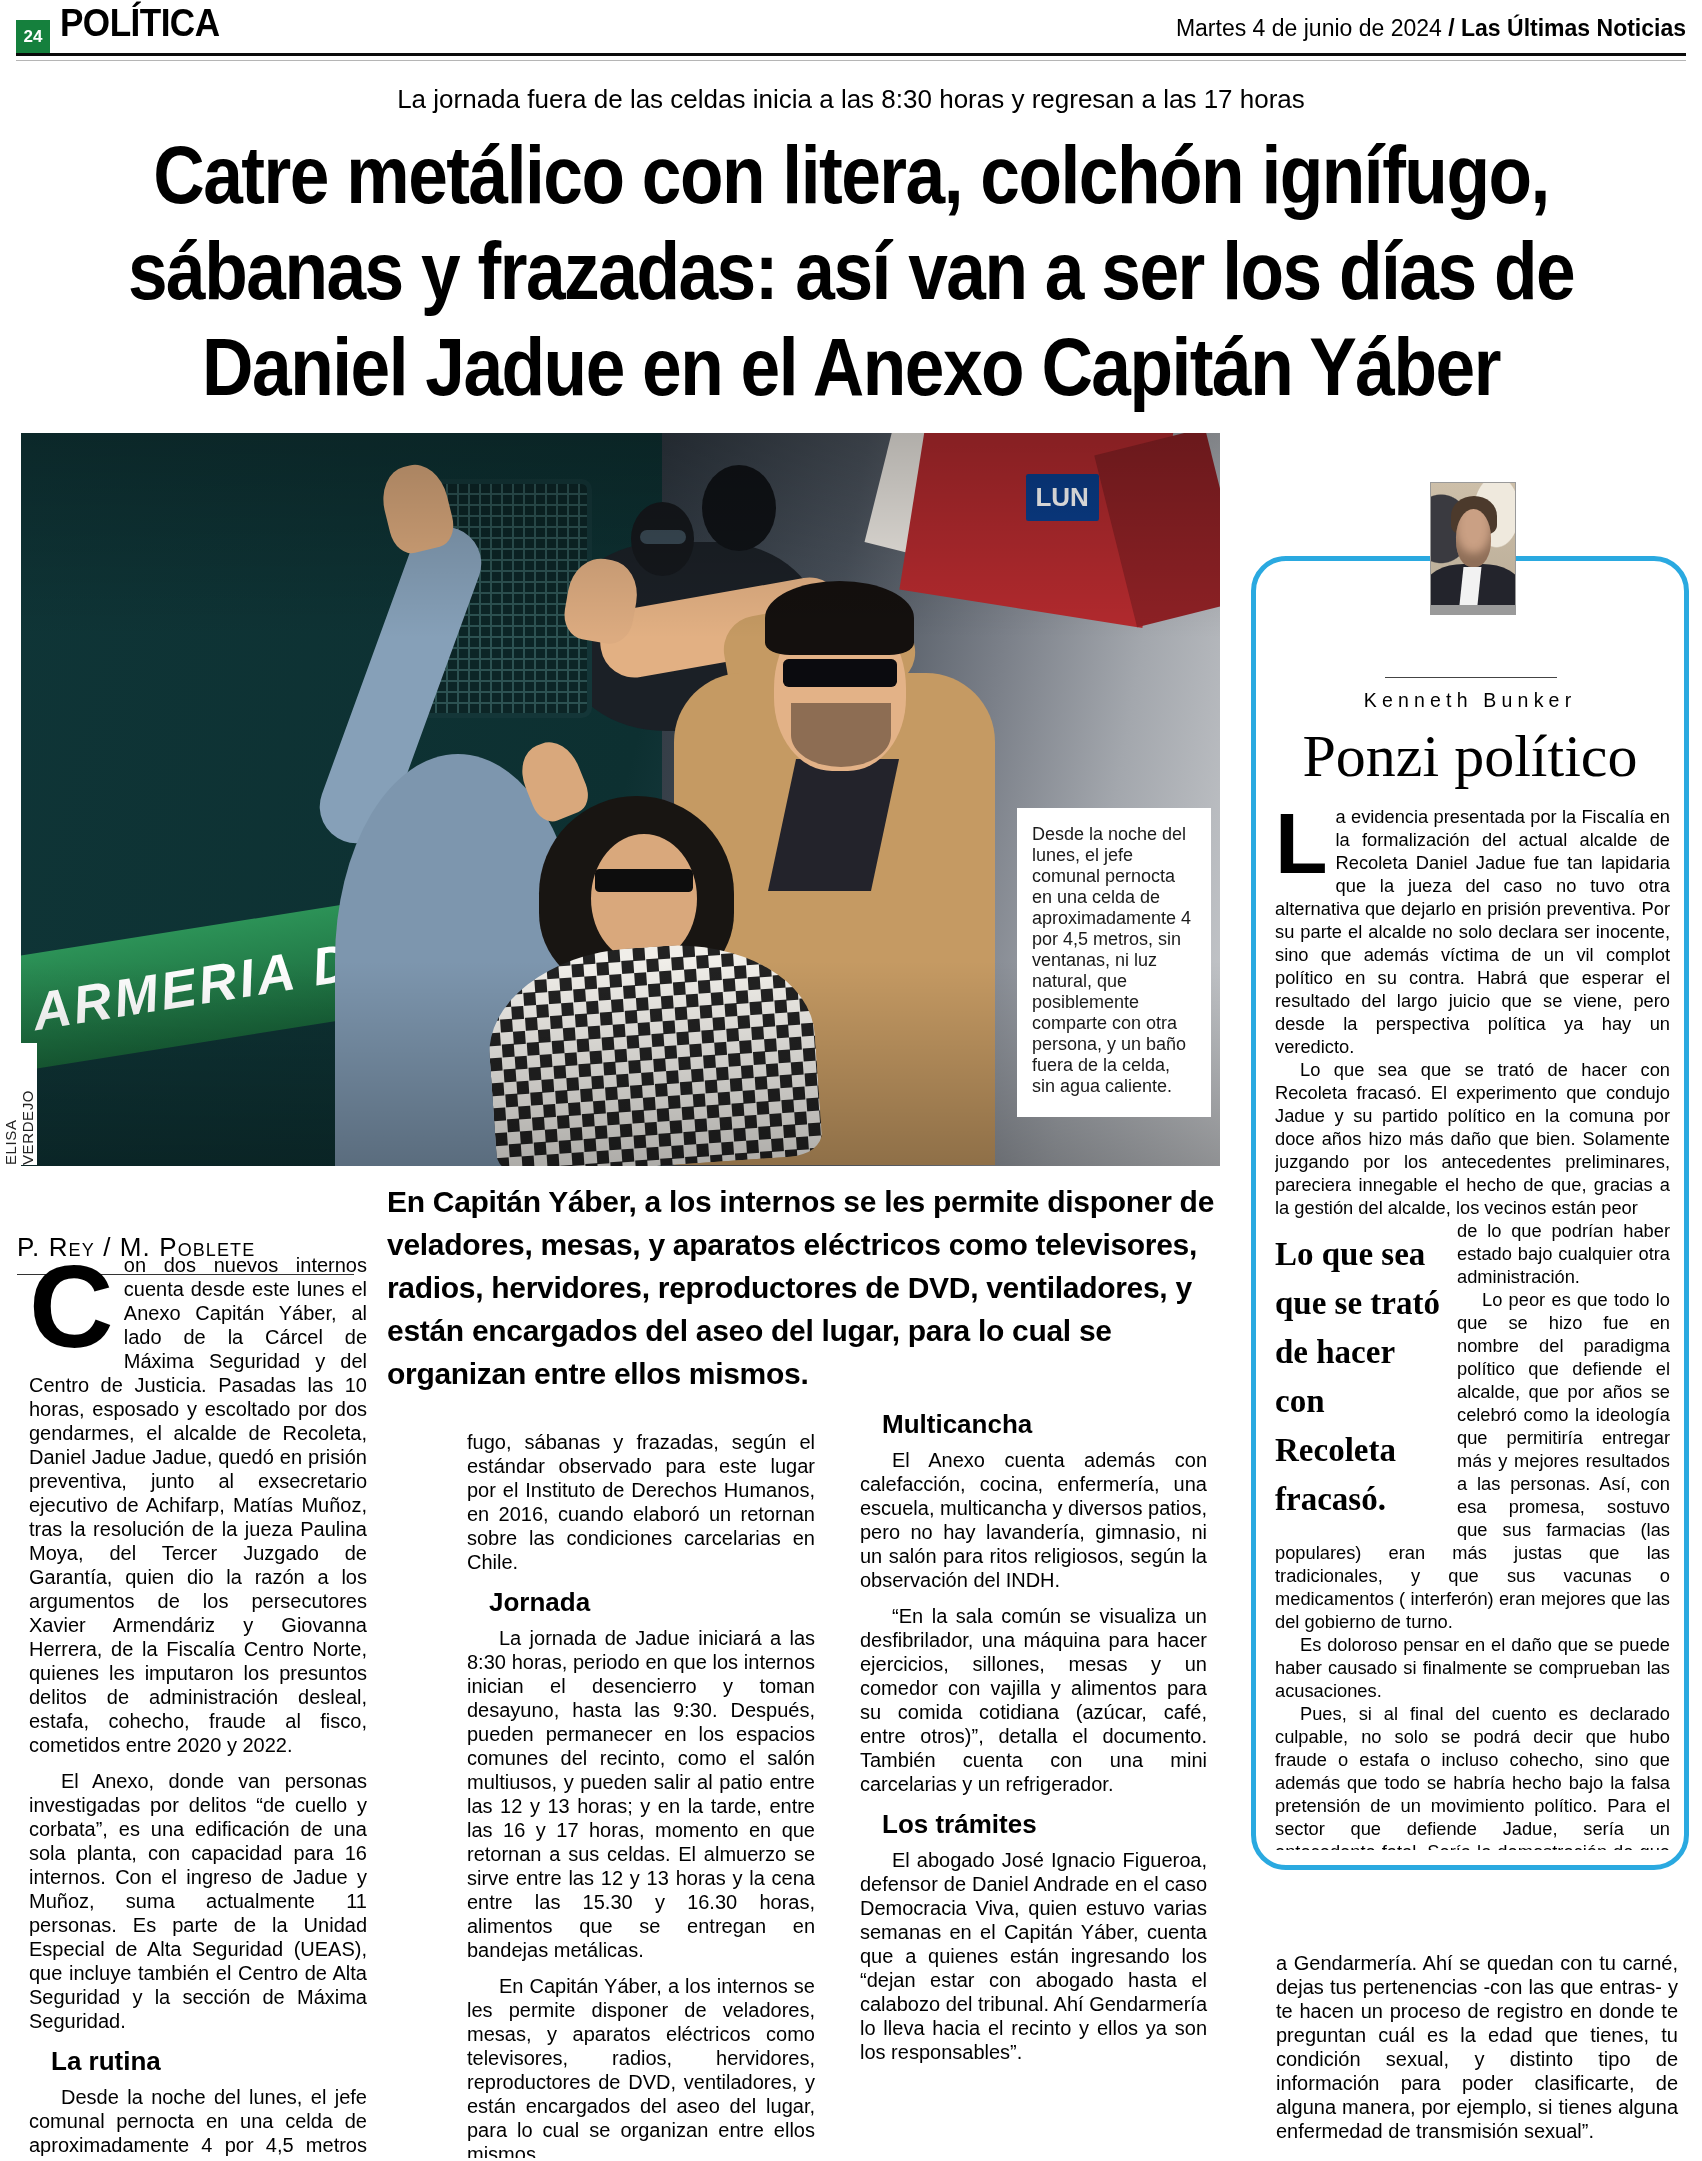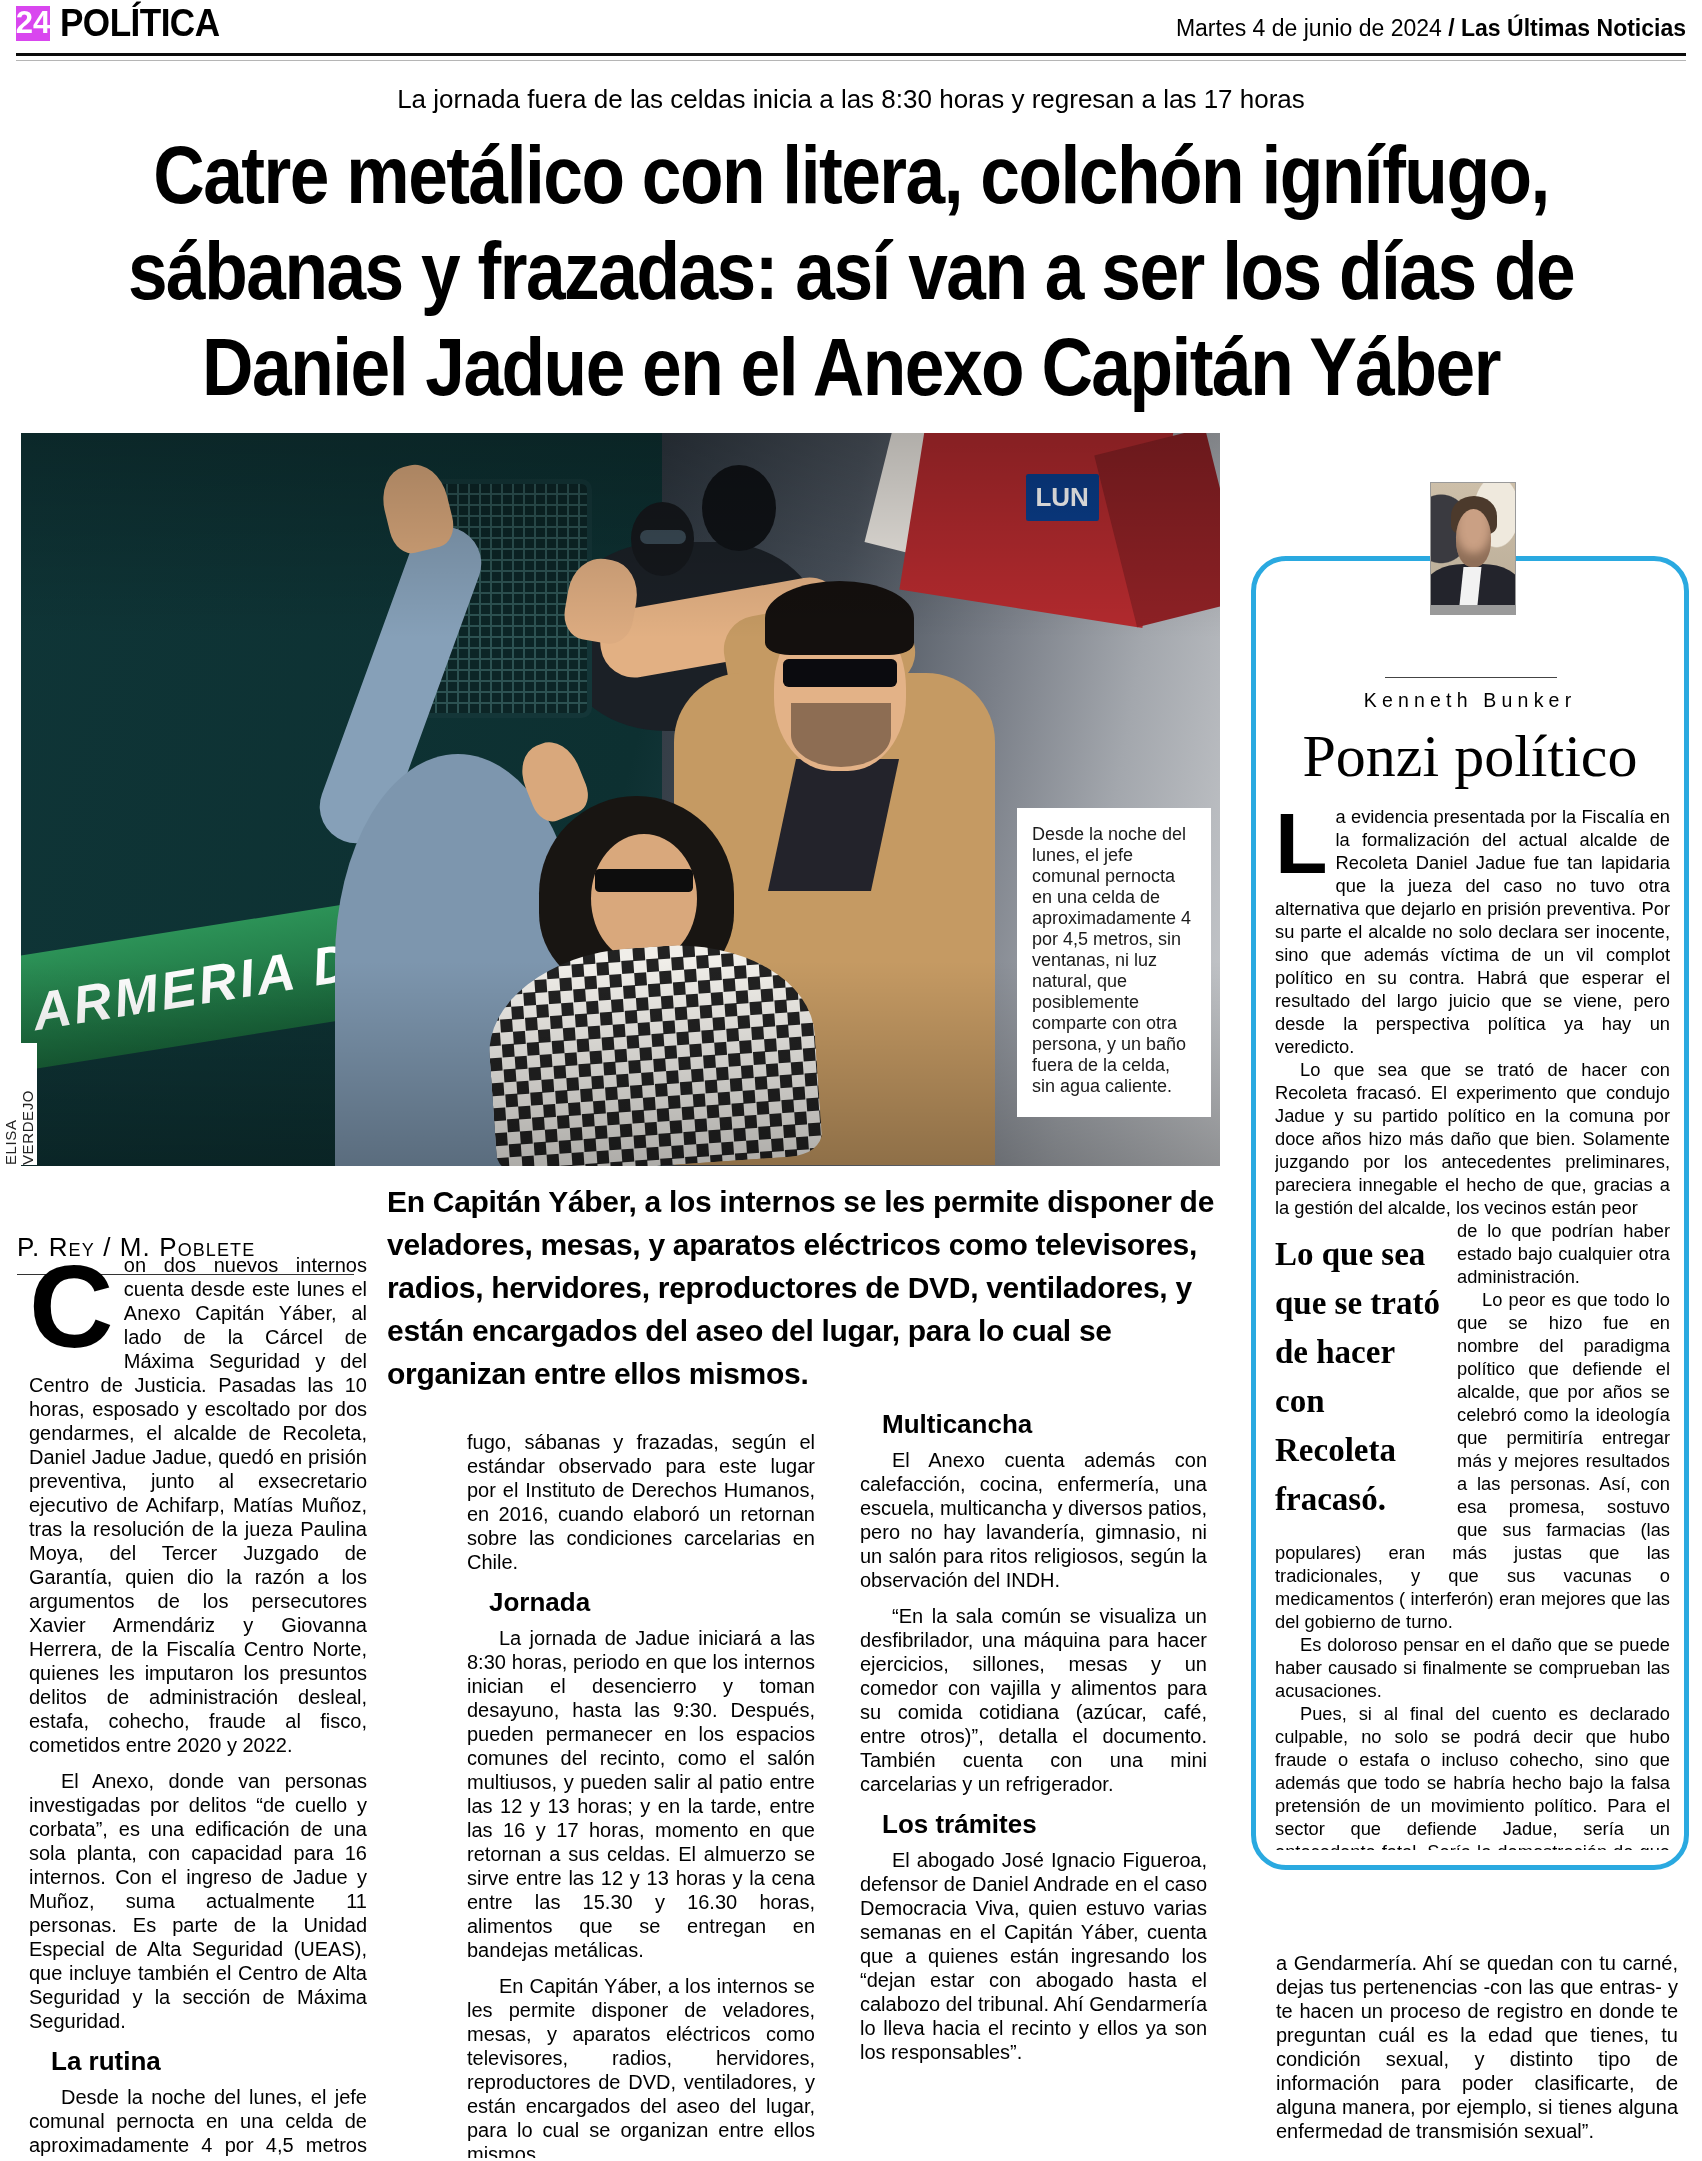--- a/index.html
+++ b/index.html
@@ -1,22 +1,22 @@
 <!DOCTYPE html>
 <html style="font-size:9.2px"><head>
 <meta charset="utf-8">
 <style>
   html,body{margin:0;padding:0;background:#fff;}
   .page{position:relative;width:1702px;height:2161px;background:#fff;overflow:hidden;
         font-family:"Liberation Sans",sans-serif;color:#000;}
 
   
   .masthead{position:absolute;top:5.7px;left:16px;right:16px;height:44px;}
-  .page-num{position:absolute;left:0;top:0;width:34px;height:35px;background:#d946ef;color:#fff;
-            font-weight:700;font-size:31px;display:flex;align-items:center;justify-content:center;}
+  .page-num{position:absolute;left:0;top:14px;width:34px;height:35px;background:#15803d;color:#fff;
+            font-weight:700;font-size:17px;display:flex;align-items:center;justify-content:center;}
   .section-title{position:absolute;left:44px;top:-4.6px;font-size:39px;font-weight:900;letter-spacing:-0.6px;
                  transform:scaleX(.9);transform-origin:left center;white-space:nowrap;}
   .masthead-right{position:absolute;right:0;top:9.2px;font-size:23px;white-space:nowrap;}
   .m-date{font-weight:400;}
   .m-sep{font-weight:700;}
   .m-paper{font-weight:700;}
   .header-rule{position:absolute;top:53px;left:16px;right:16px;height:4px;
                border-top:3.4px solid #0a0a0a;border-bottom:1.7px solid #b5b5b5;}
 
   

